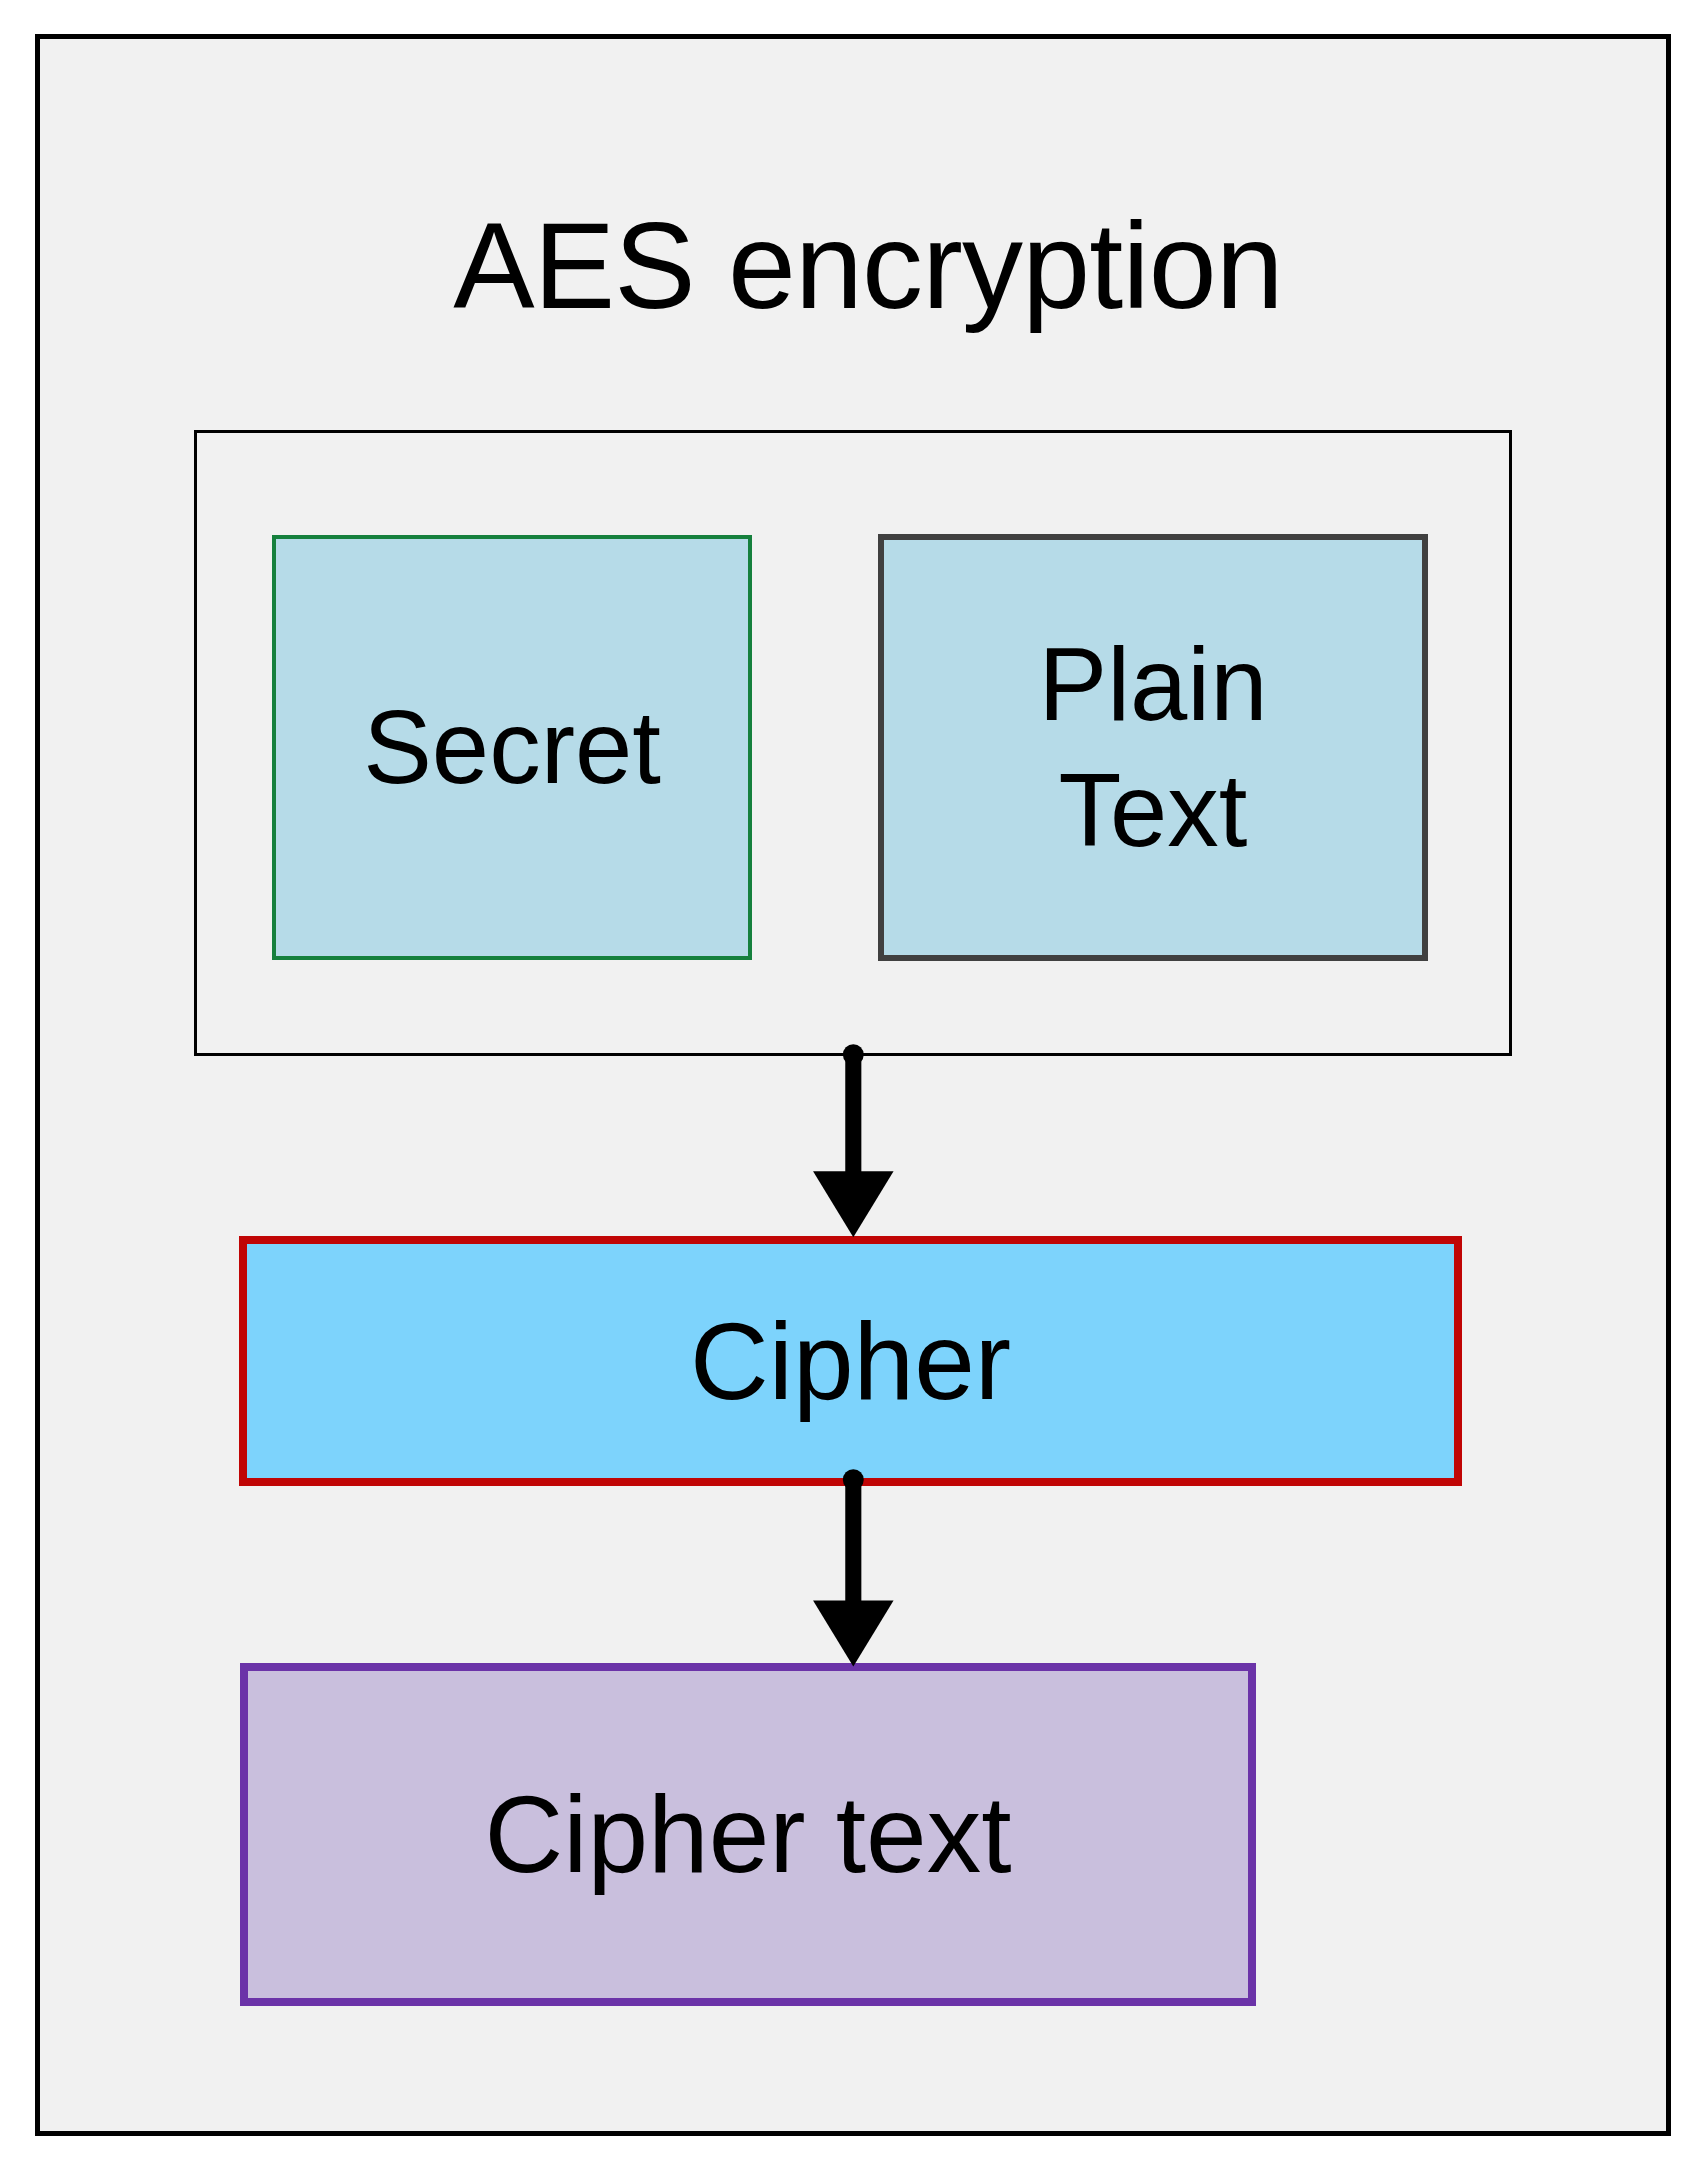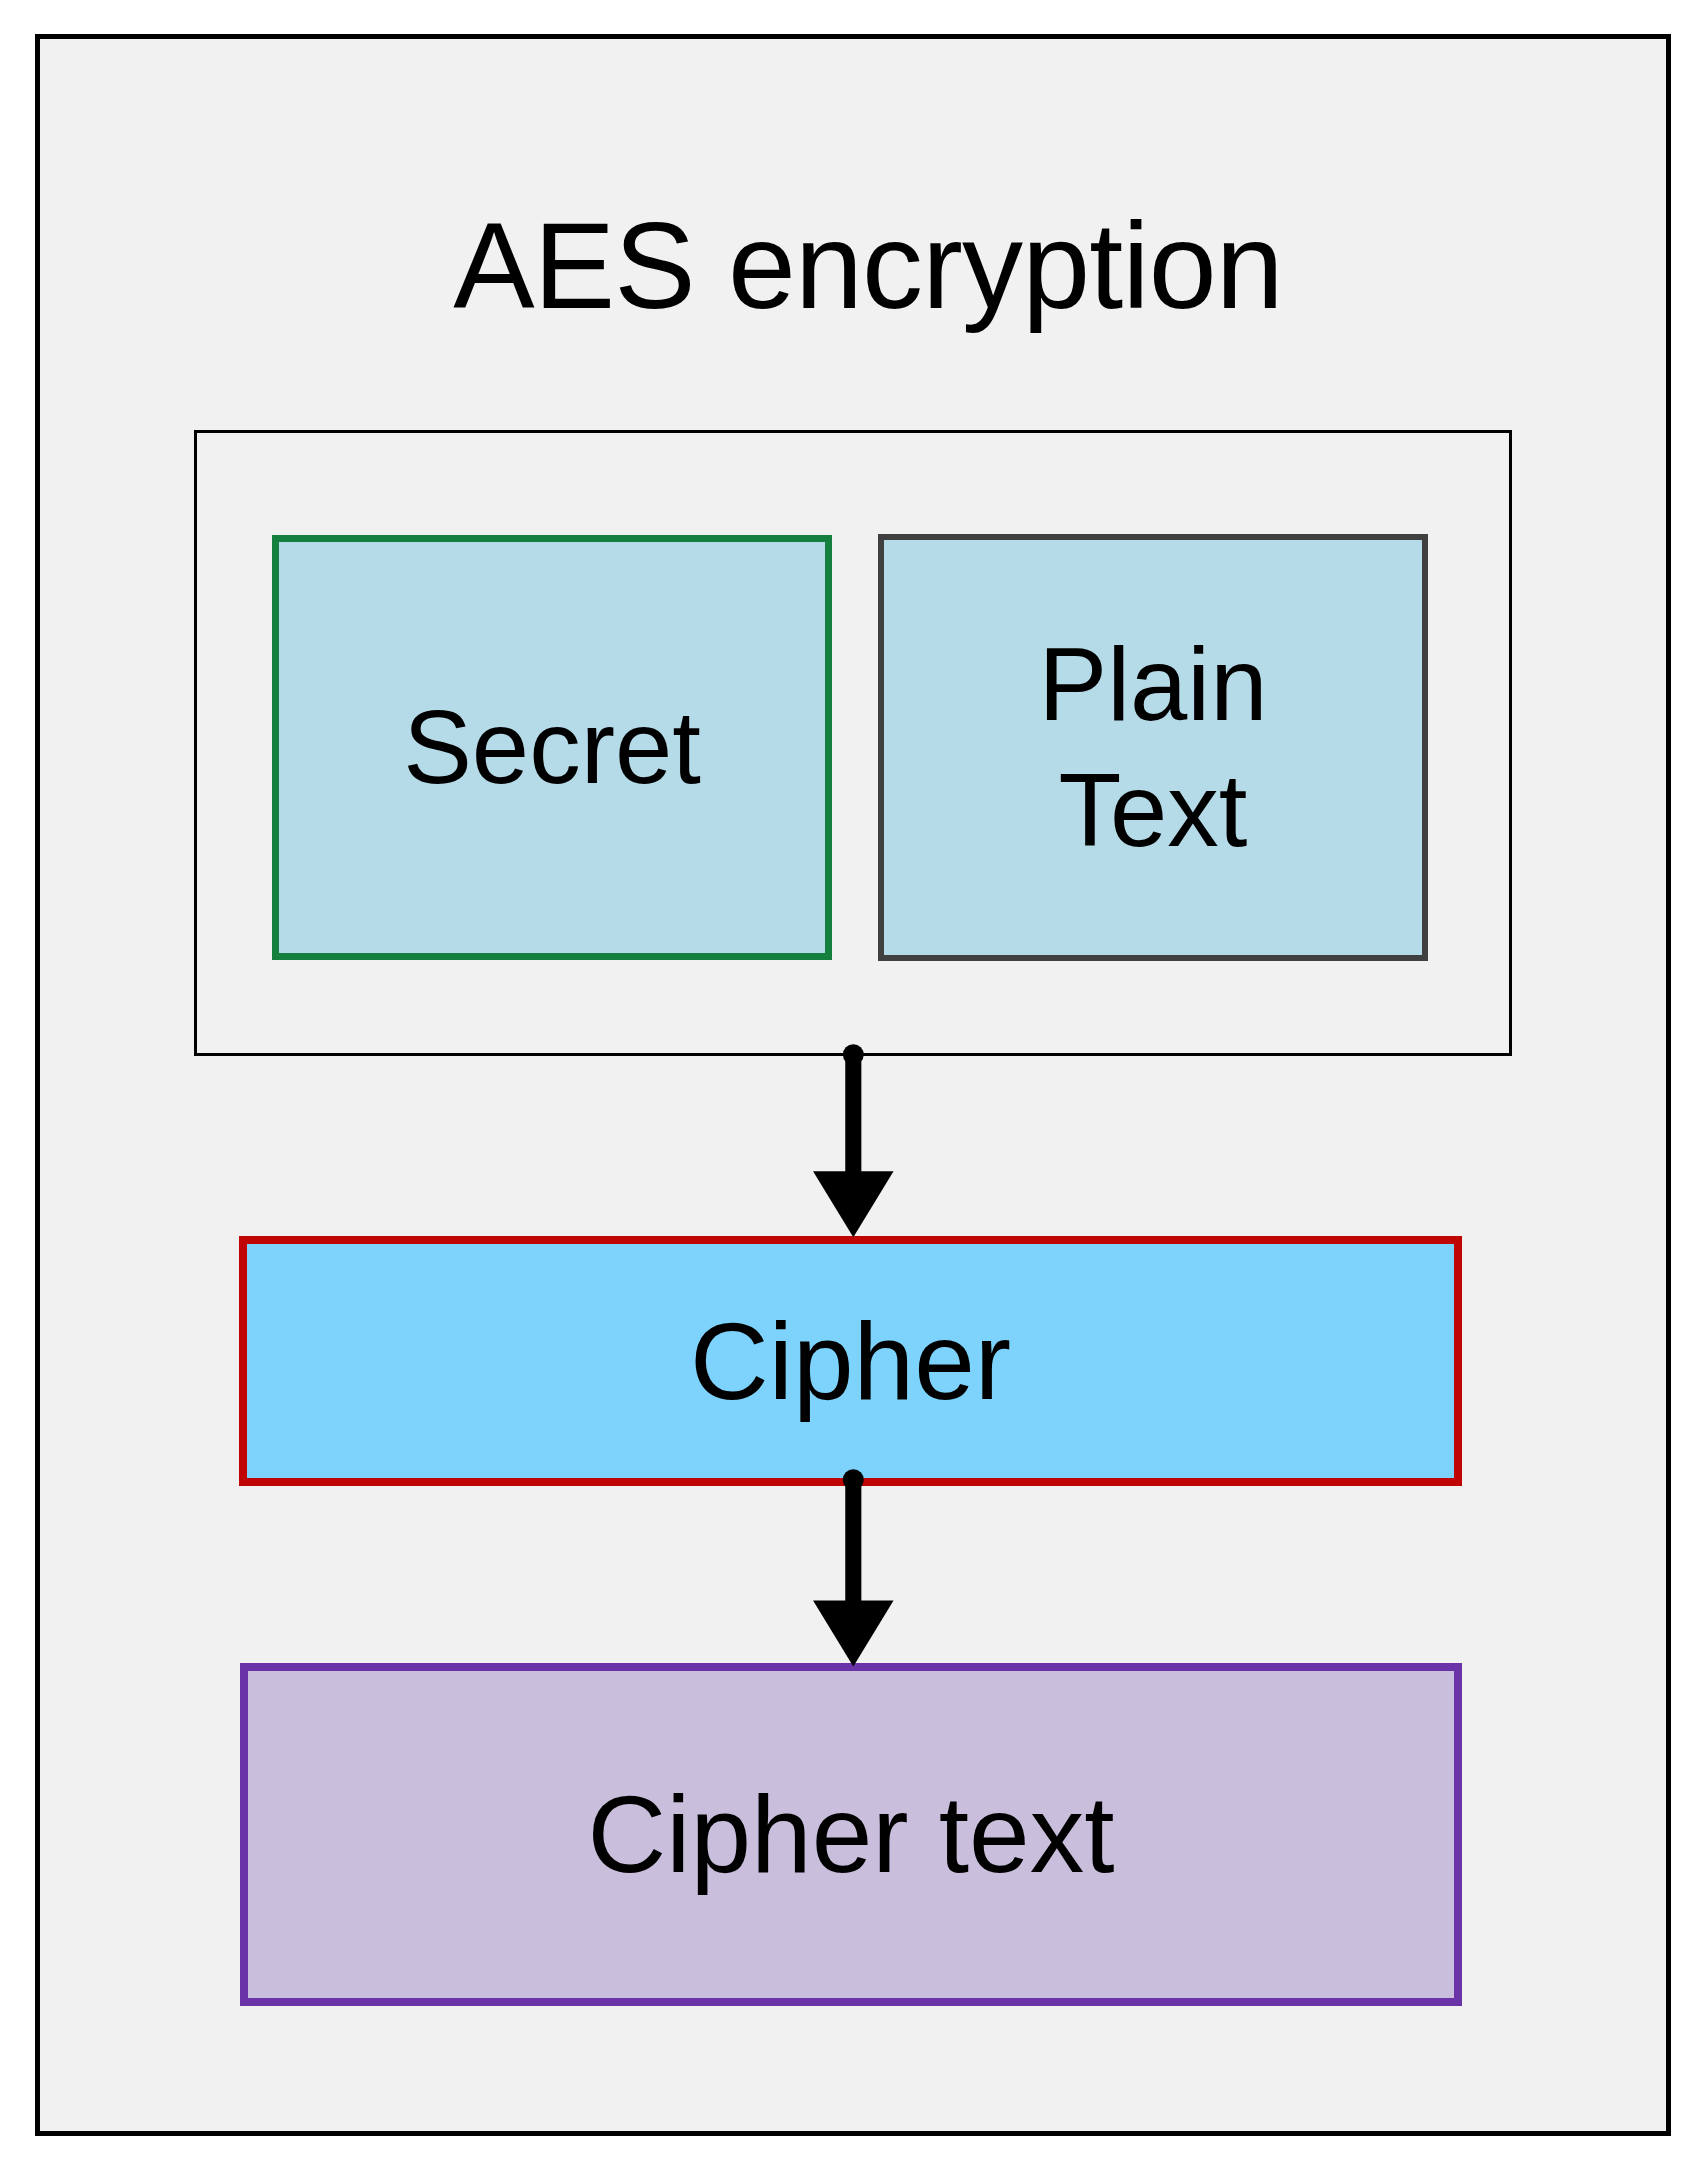--- a/index.html
+++ b/index.html
@@ -65,24 +65,24 @@
     justify-content: center;
     text-align: center;
     color: #000000;
     font-weight: 400;
     line-height: 1.22;
   }
 
   .node-secret-key {
     left: 272px;
     top: 535px;
-    width: 560px;
+    width: 480px;
     height: 425px;
     background: #b6dbe8;
-    border: 7px solid #15803d;
+    border: 4px solid #15803d;
     font-size: 103px;
   }
 
   .node-plain-text {
     left: 878px;
     top: 534px;
     width: 550px;
     height: 427px;
     background: #b6dbe8;
     border: 6px solid #404040;
@@ -95,21 +95,21 @@
     width: 1223px;
     height: 250px;
     background: #7dd3fc;
     border: 8px solid #c00505;
     font-size: 109px;
   }
 
   .node-cipher-text {
     left: 240px;
     top: 1663px;
-    width: 1222px;
+    width: 1016px;
     height: 343px;
     background: #c9bfdd;
     border: 8.9px solid #6b33a8;
     font-size: 109px;
     text-align: center;
   }
 
   
   .arrow {
     position: absolute;

